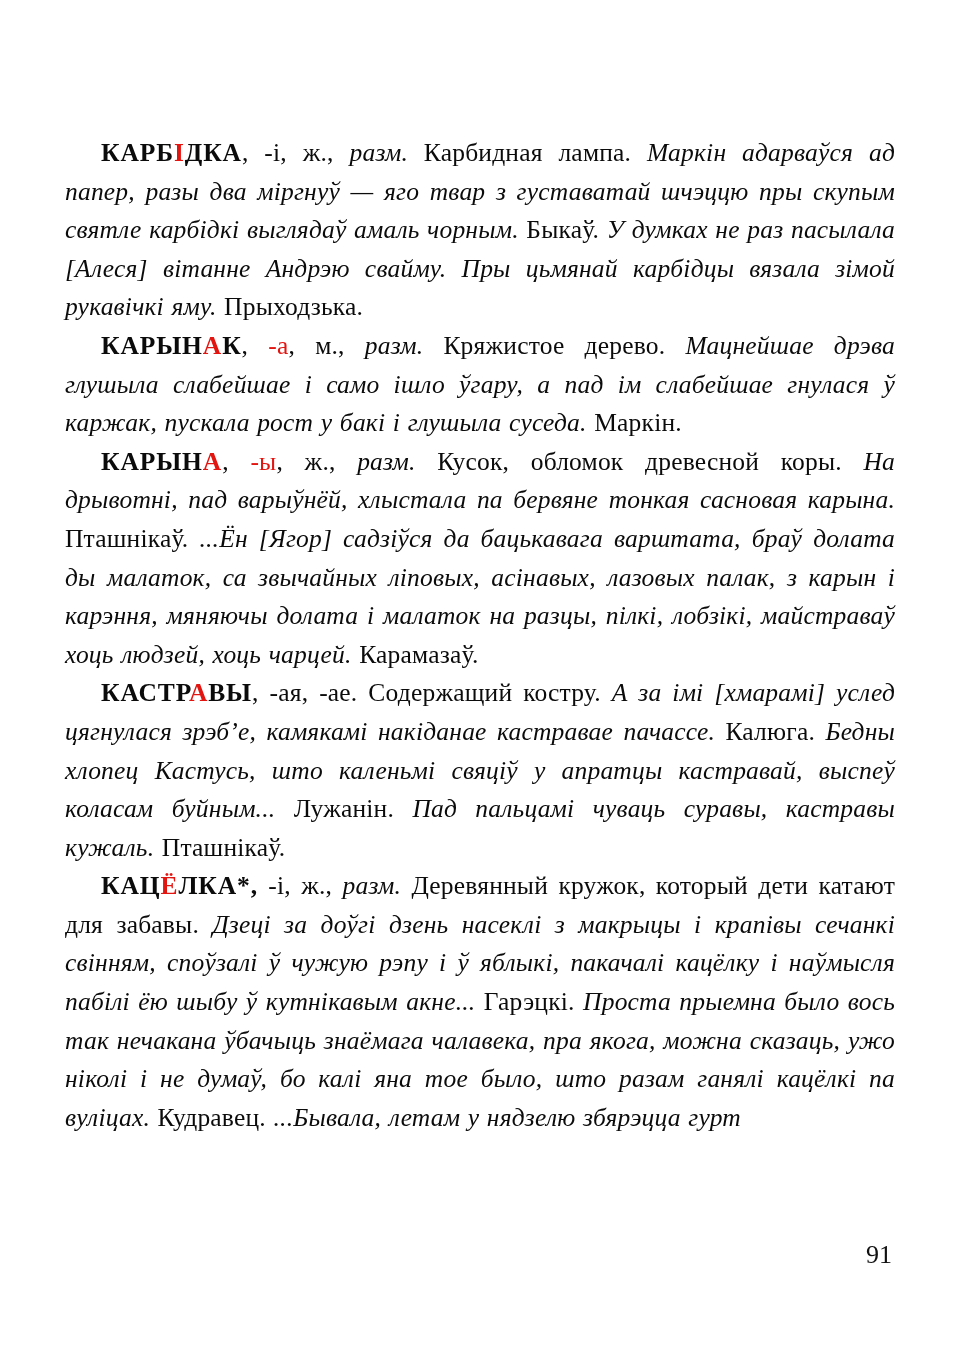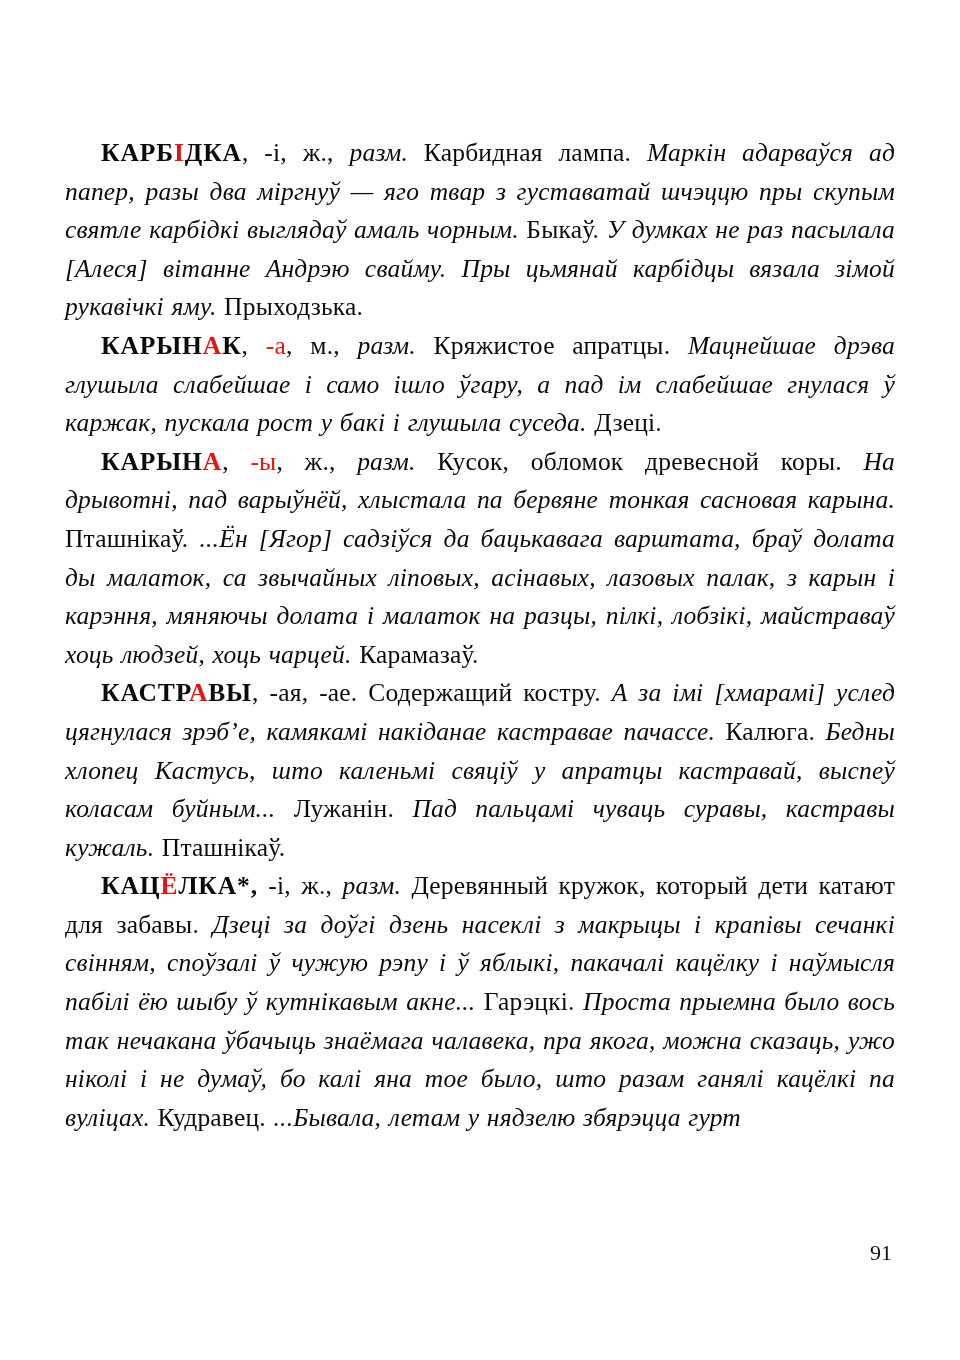--- a/index.html
+++ b/index.html
@@ -40,30 +40,30 @@
   p.entry span.i {
     font-style: italic;
   }
   p.entry span.r {
     color: var(--accent);
   }
   .page-number {
     position: absolute;
     top: 1242px;
     right: 68px;
-    font-size: 22px;
+    font-size: 26px;
     line-height: 1;
     color: #111;
   }
 </style>
 </head>
 <body>
 
 <div class="page" style="background: rgb(255, 255, 255);">
   <div class="text-block">
       <p class="entry"><span class="b">КАРБ</span><span class="b r">І</span><span class="b">ДКА</span><span>, -і, ж., </span><span class="i">разм.</span><span> Карбидная лампа. </span><span class="i">Маркін адарваўся ад папер, разы два міргнуў — яго твар з густаватай шчэццю пры скупым святле карбідкі выглядаў амаль чорным. </span><span>Быкаў. </span><span class="i">У думках не раз пасылала [Алеся] вітанне Андрэю свайму. Пры цьмянай карбідцы вязала зімой рукавічкі яму. </span><span>Прыходзька.</span></p>
-      <p class="entry"><span class="b">КАРЫН</span><span class="b r">А</span><span class="b">К</span><span>, </span><span class="r">-а</span><span>, м., </span><span class="i">разм.</span><span> Кряжистое апратцы. </span><span class="i">Мацнейшае дрэва глушыла слабейшае і само ішло ўгару, а пад ім слабейшае гнулася ў каржак, пускала рост у бакі і глушыла суседа. </span><span>Дзеці.</span></p>
+      <p class="entry"><span class="b">КАРЫН</span><span class="b r">А</span><span class="b">К</span><span>, </span><span class="r">-а</span><span>, м., </span><span class="i">разм.</span><span> Кряжистое дерево. </span><span class="i">Мацнейшае дрэва глушыла слабейшае і само ішло ўгару, а пад ім слабейшае гнулася ў каржак, пускала рост у бакі і глушыла суседа. </span><span>Маркін.</span></p>
       <p class="entry"><span class="b">КАРЫН</span><span class="b r">А</span><span>, </span><span class="r">-ы</span><span>, ж., </span><span class="i">разм.</span><span> Кусок, обломок древесной коры. </span><span class="i">На дрывотні, пад варыўнёй, хлыстала па бервяне тонкая сасновая карына. </span><span>Пташнікаў. </span><span class="i">...Ён [Ягор] садзіўся да бацькавага варштата, браў долата ды малаток, са звычайных ліповых, асінавых, лазовых палак, з карын і карэння, мяняючы долата і малаток на разцы, пілкі, лобзікі, майстраваў хоць людзей, хоць чарцей. </span><span>Карамазаў.</span></p>
       <p class="entry"><span class="b">КАСТР</span><span class="b r">А</span><span class="b">ВЫ</span><span>, -ая, -ае. </span><span>Содержащий костру. </span><span class="i">А за імі [хмарамі] услед цягнулася зрэб’е, камякамі накіданае кастравае пачассе. </span><span>Калюга. </span><span class="i">Бедны хлопец Кастусь, што каленьмі свяціў у апратцы кастравай, выспеў коласам буйным... </span><span>Лужанін. </span><span class="i">Пад пальцамі чуваць суравы, кастравы кужаль. </span><span>Пташнікаў.</span></p>
       <p class="entry"><span class="b">КАЦ</span><span class="b r">Ё</span><span class="b">ЛКА*,</span><span> -і, ж., </span><span class="i">разм.</span><span> Деревянный кружок, который дети катают для забавы. </span><span class="i">Дзеці за доўгі дзень насеклі з макрыцы і крапівы сечанкі свінням, споўзалі ў чужую рэпу і ў яблыкі, пакачалі кацёлку і наўмысля пабілі ёю шыбу ў кутнікавым акне... </span><span>Гарэцкі. </span><span class="i">Проста прыемна было вось так нечакана ўбачыць знаёмага чалавека, пра якога, можна сказаць, ужо ніколі і не думаў, бо калі яна тое было, што разам ганялі кацёлкі па вуліцах. </span><span>Кудравец. </span><span class="i">...Бывала, летам у нядзелю збярэцца гурт</span></p>
     </div>
   <div class="page-number">91</div>
 </div>
 
 </body></html>

